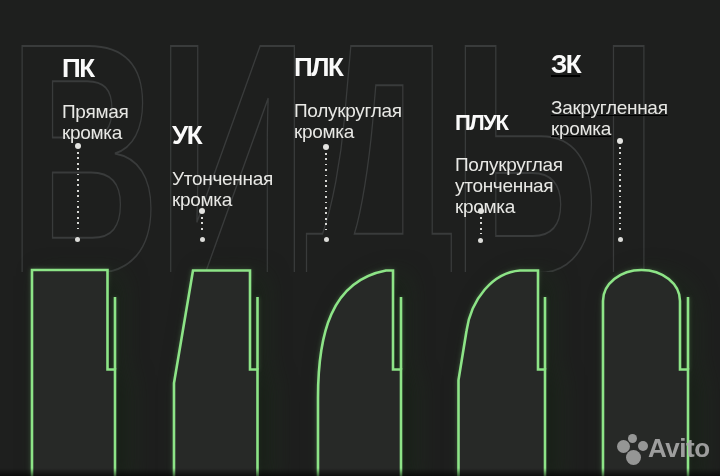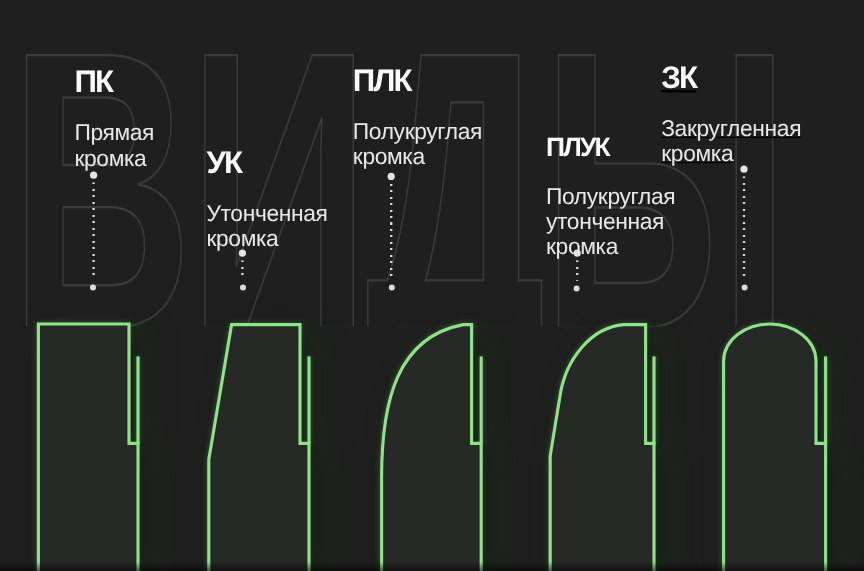--- a/index.html
+++ b/index.html
@@ -135,15 +135,22 @@
   <div class="dot end" style="left:323.5px;top:236.5px;"></div>
 
   <div class="dot" style="left:477.5px;top:208px;"></div>
   <div class="dotline" style="left:479.7px;top:217px;height:17px;"></div>
   <div class="dot end" style="left:478px;top:237.5px;"></div>
 
   <div class="dot" style="left:617px;top:138px;"></div>
   <div class="dotline" style="left:619.2px;top:147px;height:86px;"></div>
   <div class="dot end" style="left:617.5px;top:236.5px;"></div>
 
+  <div class="brand">
+    <span class="brand-circle" style="left:5px;top:8px;width:13px;height:13px;"></span>
+    <span class="brand-circle" style="left:16px;top:2px;width:9px;height:9px;"></span>
+    <span class="brand-circle" style="left:26px;top:9px;width:10px;height:10px;"></span>
+    <span class="brand-circle" style="left:14px;top:18px;width:15px;height:15px;"></span>
+    <span class="brand-name">Avito</span>
+  </div>
 
   <div class="bottom-fade"></div>
 </div>
 
 </body></html>

